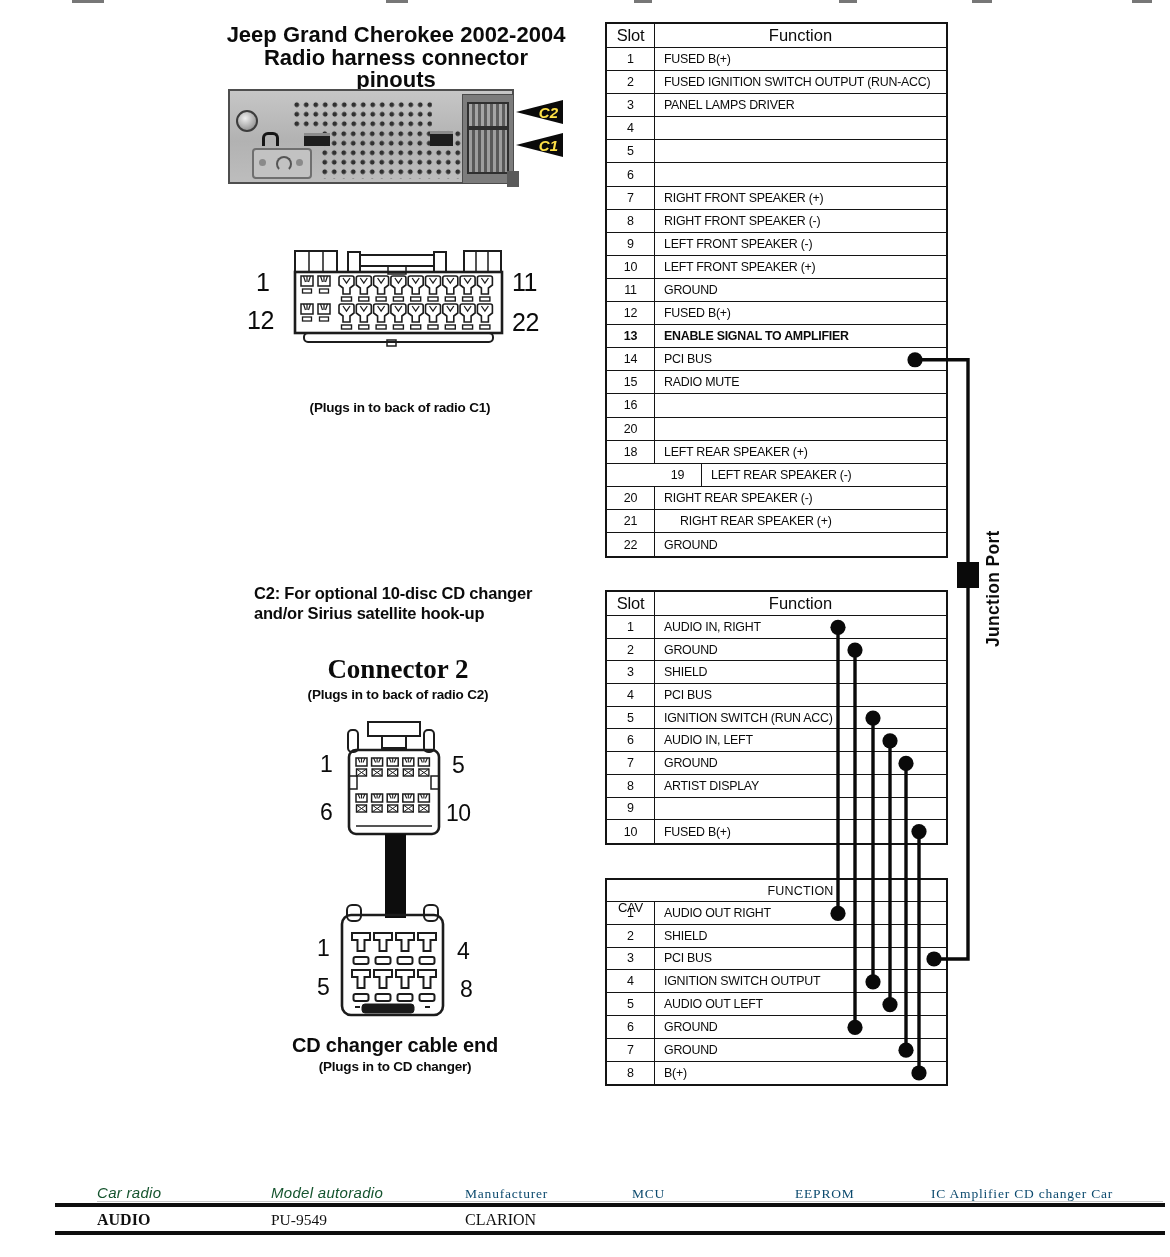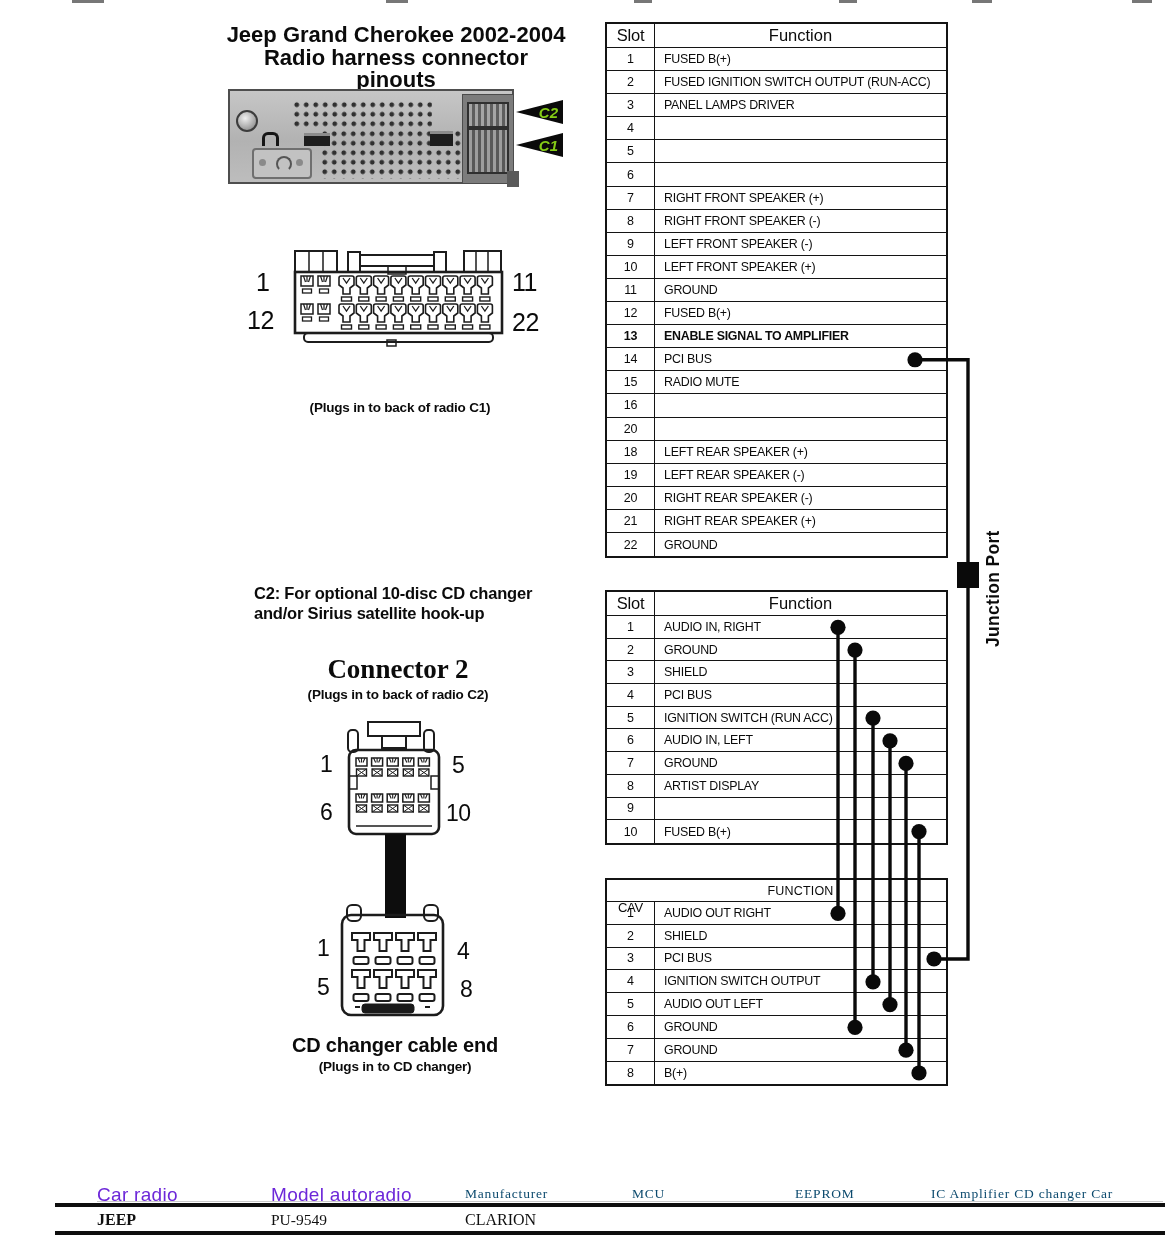--- a/index.html
+++ b/index.html
@@ -23,27 +23,27 @@
   .cap{font-weight:bold;font-size:13.5px;text-align:center;letter-spacing:-.2px;}
   .note{font-weight:bold;font-size:16.5px;line-height:19.5px;letter-spacing:-.2px;}
   .pinlbl{font-size:25px;letter-spacing:-.5px;}
   .pinlbl2{font-size:23px;letter-spacing:-.5px;}
   .cd-head{font-weight:bold;font-size:20px;text-align:center;letter-spacing:-.2px;}
   
   #radio-photo{left:228px;top:89px;width:286px;height:95px;background:linear-gradient(180deg,#c6c6c6,#b2b2b2 55%,#bdbdbd);
                border:2px solid #4e4e4e;box-sizing:border-box;}
   .perf{position:absolute;background-image:radial-gradient(circle,#303030 2.1px,rgba(48,48,48,0) 2.7px);background-size:9.5px 9.5px;}
   .arrow{position:absolute;width:47px;height:24px;background:#0a0a0a;
-         clip-path:polygon(0 50%,100% 0,100% 100%);color:#84cc16;font-weight:bold;font-style:italic;
+         clip-path:polygon(0 50%,100% 0,100% 100%);color:#fde047;font-weight:bold;font-style:italic;
          font-size:15px;display:flex;align-items:center;justify-content:flex-end;padding-right:5px;box-sizing:border-box;}
   
   #junction-label{left:983px;top:505px;height:142px;width:26px;writing-mode:vertical-rl;transform:rotate(180deg);
                   font-weight:bold;font-size:17.5px;letter-spacing:.3px;white-space:nowrap;}
   
-  .bt-h1{position:absolute;color:#6d28d9;font-size:19px;letter-spacing:.3px;}
+  .bt-h1{position:absolute;color:#14532d;font-size:15px;letter-spacing:.3px;font-style:italic;}
   .bt-h2{position:absolute;color:#0c4a6e;font-family:"Liberation Serif",serif;font-size:13.5px;letter-spacing:.8px;}
   .bt-v{position:absolute;font-family:"Liberation Serif",serif;font-size:15.5px;color:#101010;}
   .rule{position:absolute;background:#0e0e0e;}
   .frag{position:absolute;top:0;height:3px;background:#4a4a4a;opacity:.75;}
   svg{display:block;}
 </style>
 </head>
 <body>
 
 <div id="page">
@@ -341,29 +341,29 @@
         <div class="cell-func"></div>
       </div>
       <div class="pt-row" style="height: 23.1px;">
         <div class="cell-slot">20</div>
         <div class="cell-func"></div>
       </div>
       <div class="pt-row" style="height: 23.1px;">
         <div class="cell-slot">18</div>
         <div class="cell-func">LEFT REAR SPEAKER (+)</div>
       </div>
-      <div class="pt-row" style="height: 23.1px;">
+      <div class="pt-row" style="height: 23.1px; padding-left: 47px;">
         <div class="cell-slot">19</div>
         <div class="cell-func">LEFT REAR SPEAKER (-)</div>
       </div>
       <div class="pt-row" style="height: 23.1px;">
         <div class="cell-slot">20</div>
         <div class="cell-func">RIGHT REAR SPEAKER (-)</div>
       </div>
-      <div class="pt-row" style="height: 23.1px;">
+      <div class="pt-row" style="height: 23.1px; gap: 16px;">
         <div class="cell-slot">21</div>
         <div class="cell-func">RIGHT REAR SPEAKER (+)</div>
       </div>
       <div class="pt-row" style="height: 23.1px;">
         <div class="cell-slot">22</div>
         <div class="cell-func">GROUND</div>
       </div>
     </div>
   <div class="ptable t-big" style="left:605px;top:590px;">
       <div class="pt-header" style="height: 24px;">
@@ -479,19 +479,19 @@
 
   <div class="abs" style="left:0;top:1178px;width:1170px;height:70px;">
     <span class="bt-h1" style="left:97px;top:6px;">Car radio</span>
     <span class="bt-h1" style="left:271px;top:6px;">Model autoradio</span>
     <span class="bt-h2" style="left:465px;top:8px;">Manufacturer</span>
     <span class="bt-h2" style="left:632px;top:8px;">MCU</span>
     <span class="bt-h2" style="left:795px;top:8px;">EEPROM</span>
     <span class="bt-h2" style="left:931px;top:8px;">IC Amplifier CD changer Car</span>
     <div class="rule" style="left:97px;top:23px;width:1066px;height:1px;background:#c9c9c9;"></div>
     <div class="rule" style="left:55px;top:25px;width:1110px;height:4px;"></div>
-    <span class="bt-v" style="left:97px;top:33px;font-weight:bold;font-size:16px;">JEEP</span>
+    <span class="bt-v" style="left:97px;top:33px;font-weight:bold;font-size:16px;">AUDIO</span>
     <span class="bt-v" style="left:271px;top:33px;">PU-9549</span>
     <span class="bt-v" style="left:465px;top:33px;font-size:16px;">CLARION</span>
     <div class="rule" style="left:55px;top:53px;width:1110px;height:4px;"></div>
   </div>
 
 </div>
 
 </body></html>

